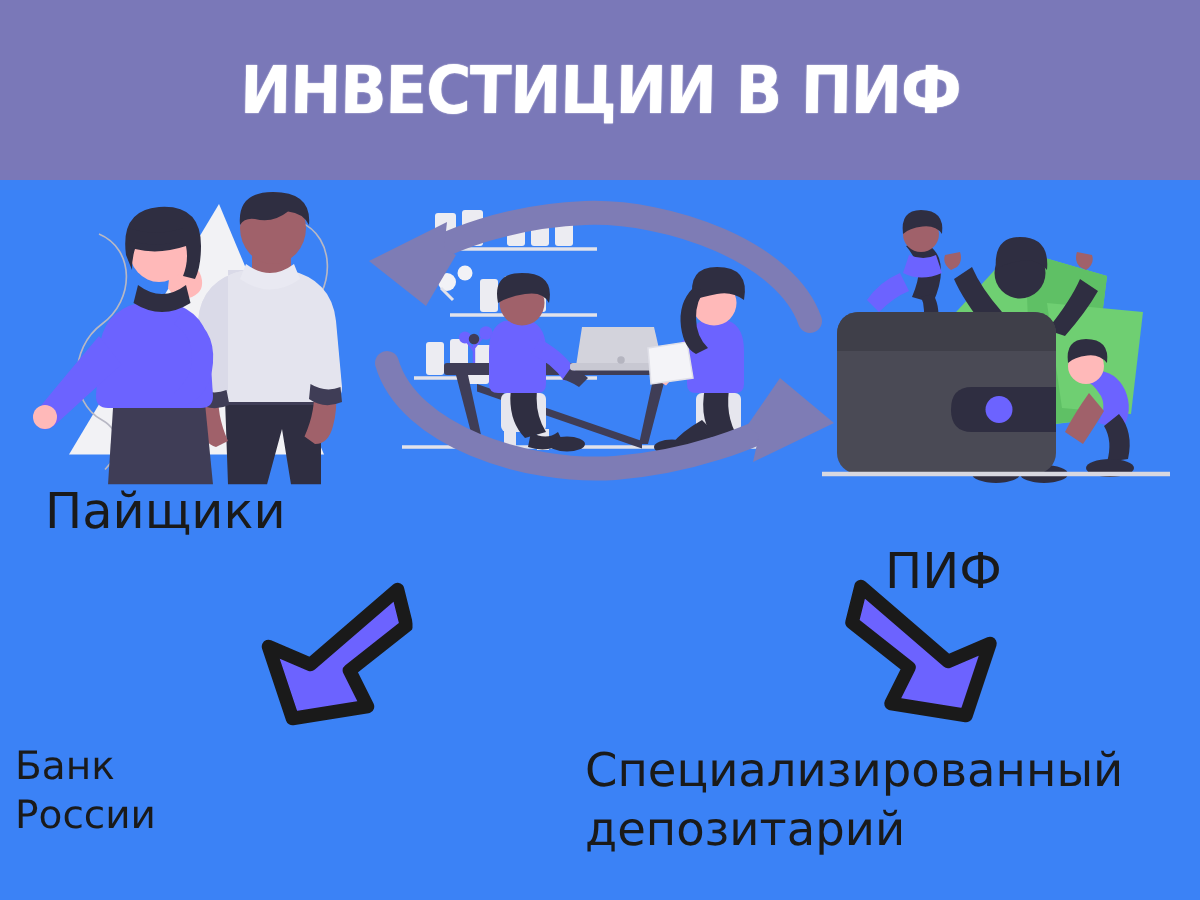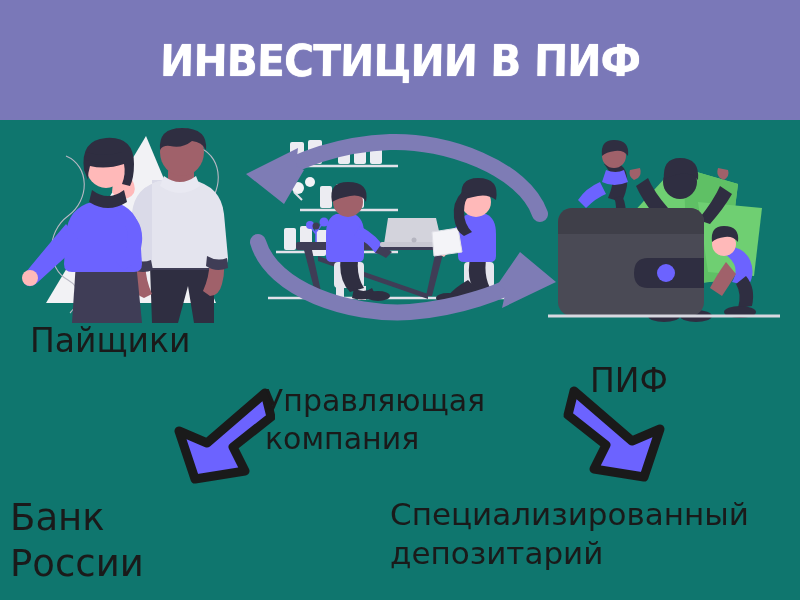--- a/index.html
+++ b/index.html
@@ -2,21 +2,21 @@
 <html><head>
 <meta charset="utf-8">
 <style>
   * { box-sizing: border-box; margin: 0; padding: 0; }
   html, body {
     width: 800px; height: 600px;
     background: #ffffff;
     font-family: "DejaVu Sans", "Liberation Sans", sans-serif;
     overflow: hidden;
   }
-  #page { position: relative; width: 800px; height: 600px; background: #0f766e; }
+  #page { position: relative; width: 800px; height: 600px; background: #3b82f6; }
 
   
   .header-band {
     position: absolute; left: 0; top: 0; width: 800px; height: 120px;
     background: #7a78b8;
     display: flex; align-items: center; justify-content: center;
   }
   .header-title {
     color: #ffffff;
     font-family: "DejaVu Sans", "Liberation Sans", sans-serif;
@@ -34,21 +34,21 @@
     color: #1a1a1a;
     font-family: "DejaVu Sans", "Liberation Sans", sans-serif;
     font-weight: 400;
     text-align: left;
     line-height: 1.25;
     white-space: pre-line;
   }
   .label-payshiki { left: 30px;  top: 320px; width: 220px; font-size: 33px; }
   .label-pif      { left: 590px; top: 320px; width: 160px; font-size: 33px; margin-top: 40px; }
   .label-uk       { left: 265px; top: 382px; width: 270px; font-size: 30px; }
-  .label-bank     { left: 10px;  top: 495px; width: 260px; font-size: 37px; }
+  .label-bank     { left: 10px;  top: 495px; width: 260px; font-size: 26px; }
   .label-depo     { left: 390px; top: 495px; width: 400px; font-size: 31px; }
 
   
   .illus { position: absolute; }
   .illus svg { display: block; }
   .illus-people { left: 18px;  top: 128px; }
   .illus-office { left: 268px; top: 130px; }
   .illus-wallet { left: 548px; top: 140px; }
   .cycle-arrows { left: 240px; top: 132px; }
   .arrow-left-wrap  { left: 165px; top: 385px; }
@@ -282,20 +282,18 @@
   <div class="illus arrow-right-wrap">
     <svg width="110" height="105" viewBox="0 0 110 105" xmlns="http://www.w3.org/2000/svg">
       <g transform="translate(2,2)">
         <polygon points="10,6 4,30 42,60 30,84 80,92 96,44 68,56" fill="#6c63ff" stroke="#1a1a1a" stroke-width="9" stroke-linejoin="round"></polygon>
       </g>
     </svg>
   </div>
 
   <div class="label label-payshiki">Пайщики</div>
   <div class="label label-pif">ПИФ</div>
-  <div class="label label-uk">Управляющая
-компания</div>
   <div class="label label-bank">Банк
 России</div>
   <div class="label label-depo">Специализированный
 депозитарий</div>
 
 </div>
 
 </body></html>

